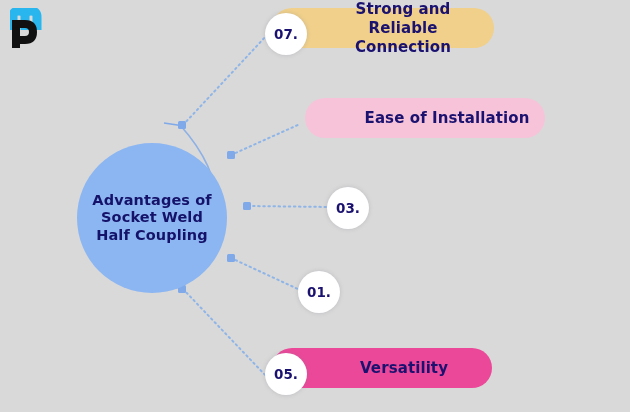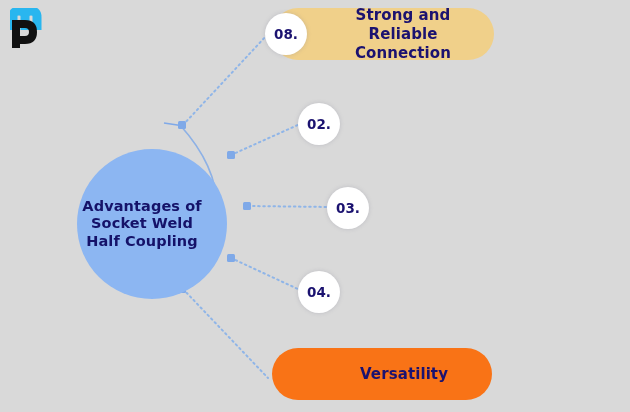--- a/index.html
+++ b/index.html
@@ -14,39 +14,39 @@
 
   
   .logo{position:absolute;left:10px;top:8px;width:46px;height:44px;}
 
   
   .wires{position:absolute;left:0;top:0;width:630px;height:412px;pointer-events:none;}
 
   
   .hub{
     position:absolute;
-    left:77px;top:149px;width:150px;height:150px;
+    left:77px;top:143px;width:150px;height:150px;
     border-radius:50%;
     background:#8cb6f2;
-    display:flex;align-items:center;justify-content:flex-start;
+    display:flex;align-items:center;justify-content:center;
   }
   .hub-label{
     color:#151269;
     font-weight:bold;
     font-size:14.5px;
     line-height:17.5px;
     text-align:center;
     letter-spacing:.1px;
     width:130px;
   }
 
   
   .pill{
     position:absolute;
-    height:52px;
+    height:40px;
     border-radius:26px;
     display:flex;align-items:center;
   }
   .pill-text{
     color:#1b1270;
     font-weight:bold;
     font-size:15px;
     line-height:19px;
     text-align:center;
     width:100%;
@@ -121,25 +121,28 @@
     <rect x="178" y="285" width="8" height="8" rx="1.5" fill="#7fa9e8"></rect>
   </svg>
 
   <div class="hub" style="background: rgb(140, 182, 242);">
     <div class="hub-label" style="color: rgb(21, 18, 105);">Advantages of Socket Weld Half Coupling</div>
   </div>
 
   <div class="pill" id="pill1" style="background: rgb(240, 208, 138);">
     <div class="pill-text" style="color: rgb(27, 18, 112);">Strong and Reliable Connection</div>
   </div>
-  <div class="num" id="num1" style="background: rgb(255, 255, 255); color: rgb(27, 18, 112);">08.</div>
+  <div class="num" id="num1" style="background: rgb(255, 255, 255); color: rgb(27, 18, 112);">07.</div>
 
-  <div class="num" id="num2" style="background: rgb(255, 255, 255); color: rgb(27, 18, 112);">02.</div>
+  <div class="pill" id="pill2" style="background: rgb(247, 195, 217);">
+    <div class="pill-text" style="color: rgb(27, 18, 112);">Ease of Installation</div>
+  </div>
 
   <div class="num" id="num3" style="background: rgb(255, 255, 255); color: rgb(27, 18, 112);">03.</div>
 
-  <div class="num" id="num4" style="background: rgb(255, 255, 255); color: rgb(27, 18, 112);">04.</div>
+  <div class="num" id="num4" style="background: rgb(255, 255, 255); color: rgb(27, 18, 112);">01.</div>
 
-  <div class="pill" id="pill5" style="background: #f97316;">
+  <div class="pill" id="pill5" style="background: #ec4899;">
     <div class="pill-text" style="color: rgb(27, 18, 112);">Versatility</div>
   </div>
+  <div class="num" id="num5" style="background: rgb(255, 255, 255); color: rgb(27, 18, 112);">05.</div>
 
 </div>
 
 </body></html>

